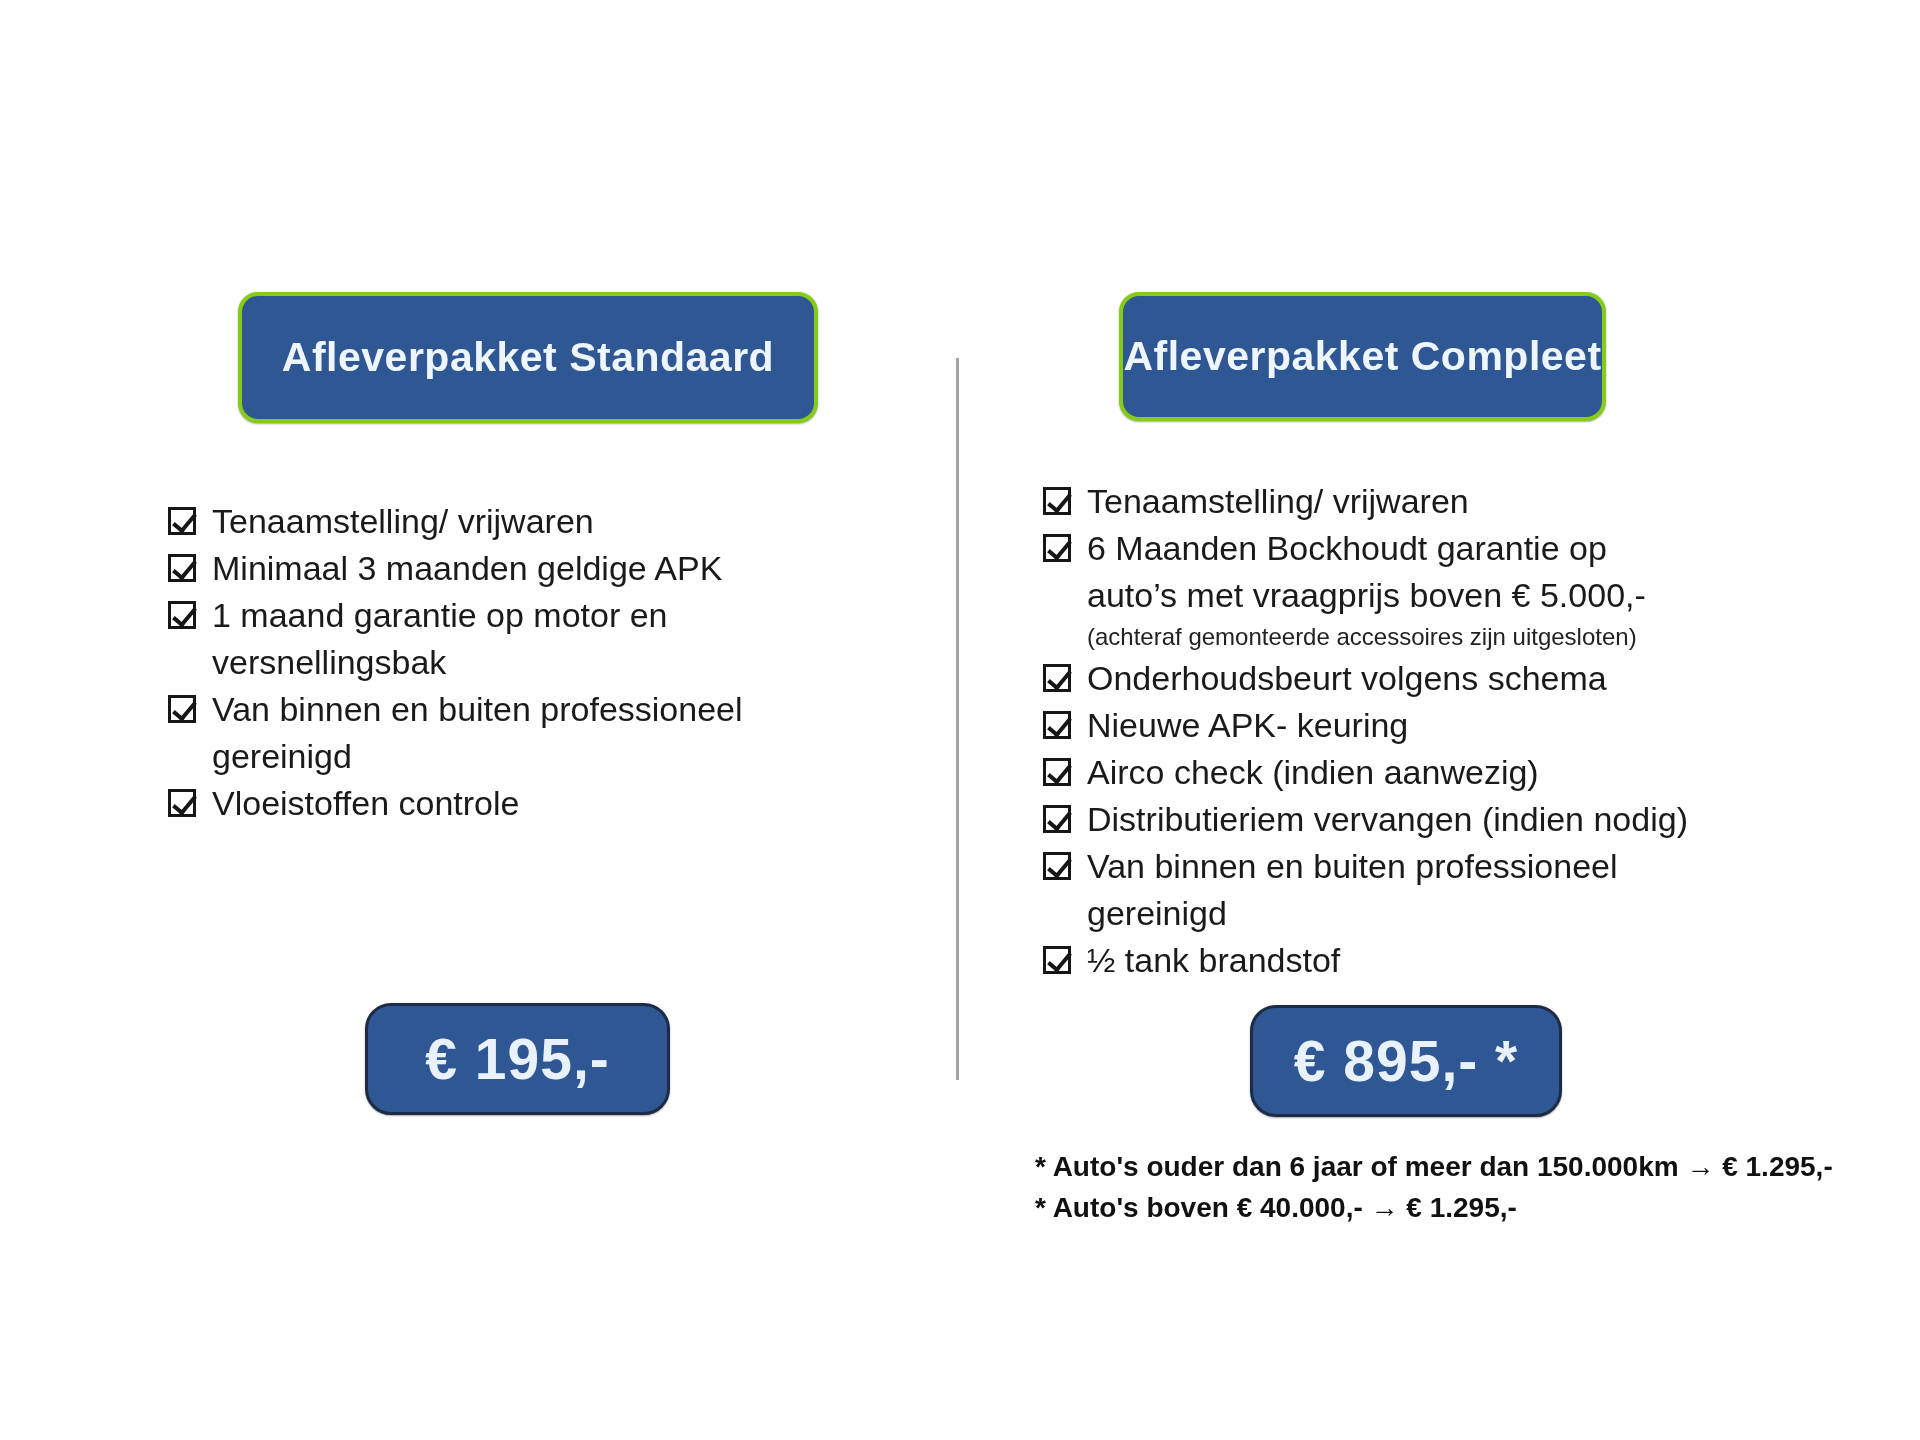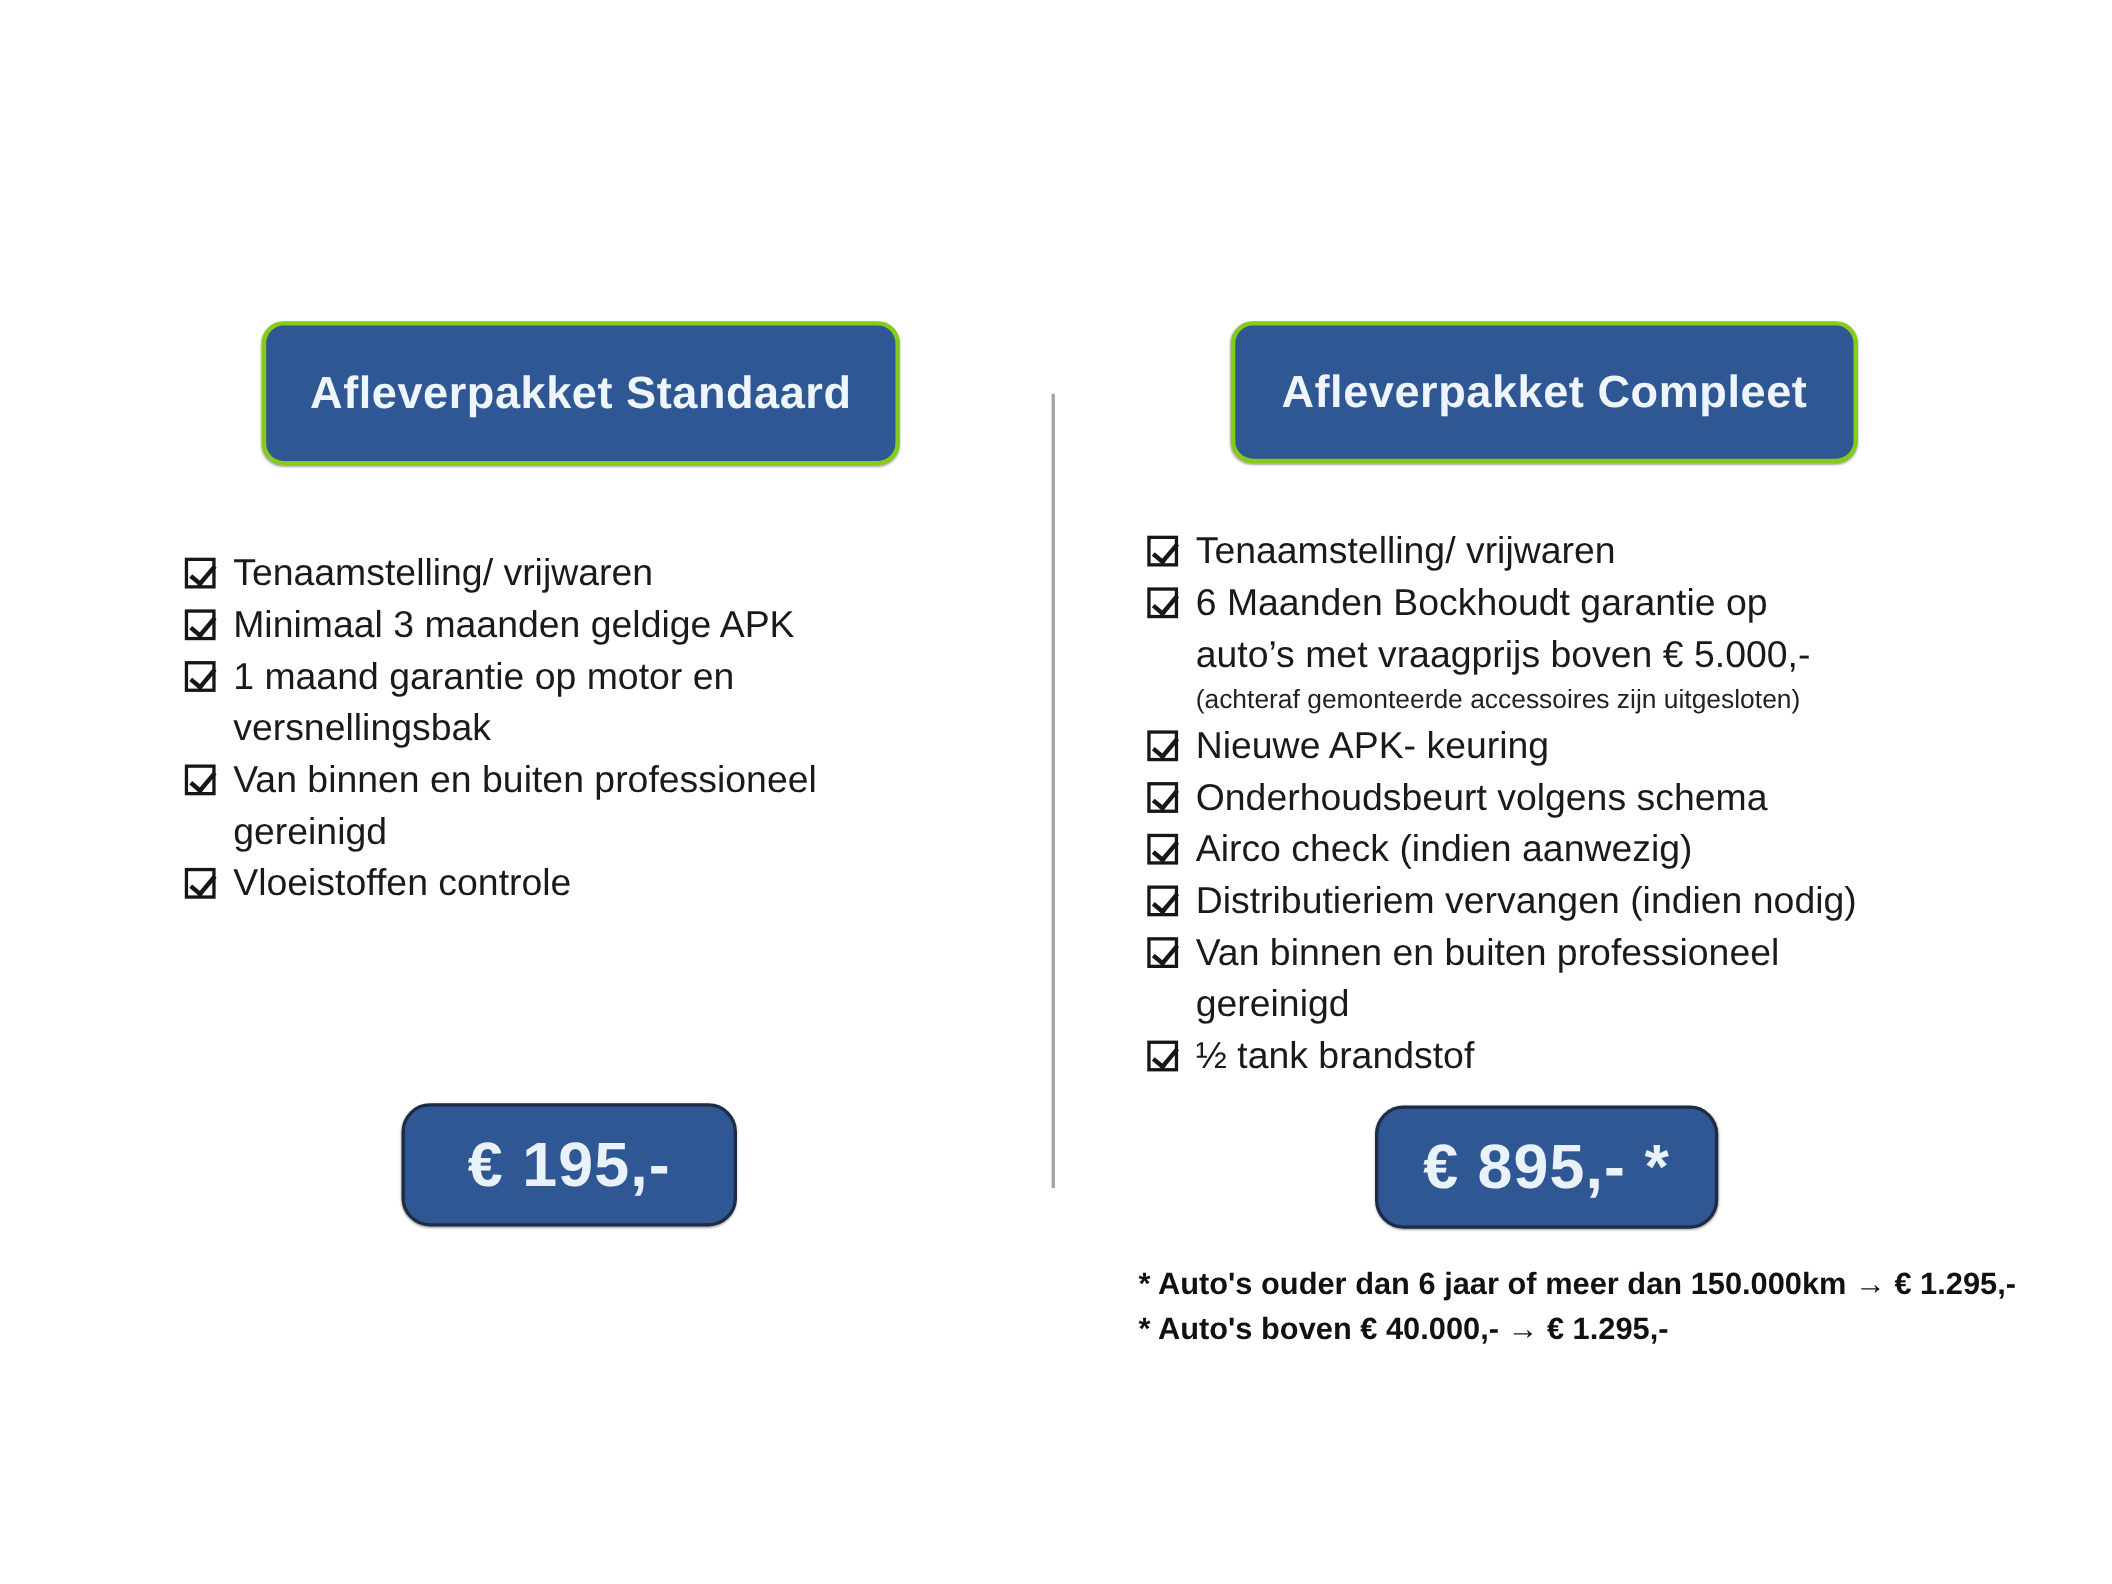--- a/index.html
+++ b/index.html
@@ -27,21 +27,21 @@
     box-shadow:0 1px 2px rgba(0,0,0,.35);
   }
   .header-btn span {
     color:#eef5fc;
     font-size:41px;
     font-weight:700;
     letter-spacing:.5px;
     white-space:nowrap;
   }
   #left-header  { left:238px; top:292px; width:580px; height:131px; }
-  #right-header { left:1119px; top:292px; width:570px; height:129px; }
+  #right-header { left:1119px; top:292px; width:487px; height:129px; }
 
   .checklist { position:absolute; list-style:none; }
   #left-list  { left:168px;  top:498px; width:680px; }
   #right-list { left:1043px; top:478px; width:740px; }
   .checklist li {
     display:flex;
     gap:16px;
     font-size:34px;
     line-height:47px;
   }
@@ -163,27 +163,27 @@
       <span class="cb"></span>
       <span class="txt">
         <span class="ln">6 Maanden Bockhoudt garantie op</span>
         <span class="ln">auto’s met vraagprijs boven € 5.000,-</span>
         <span class="note">(achteraf gemonteerde accessoires zijn uitgesloten)</span>
       </span>
     </li>
     <li>
       <span class="cb"></span>
       <span class="txt">
+          <span class="ln">Onderhoudsbeurt volgens schema</span>
+        </span>
+    </li>
+    <li>
+      <span class="cb"></span>
+      <span class="txt">
           <span class="ln">Nieuwe APK- keuring</span>
-        </span>
-    </li>
-    <li>
-      <span class="cb"></span>
-      <span class="txt">
-          <span class="ln">Onderhoudsbeurt volgens schema</span>
         </span>
     </li>
     <li>
       <span class="cb"></span>
       <span class="txt">
           <span class="ln">Airco check (indien aanwezig)</span>
         </span>
     </li>
     <li>
       <span class="cb"></span>

